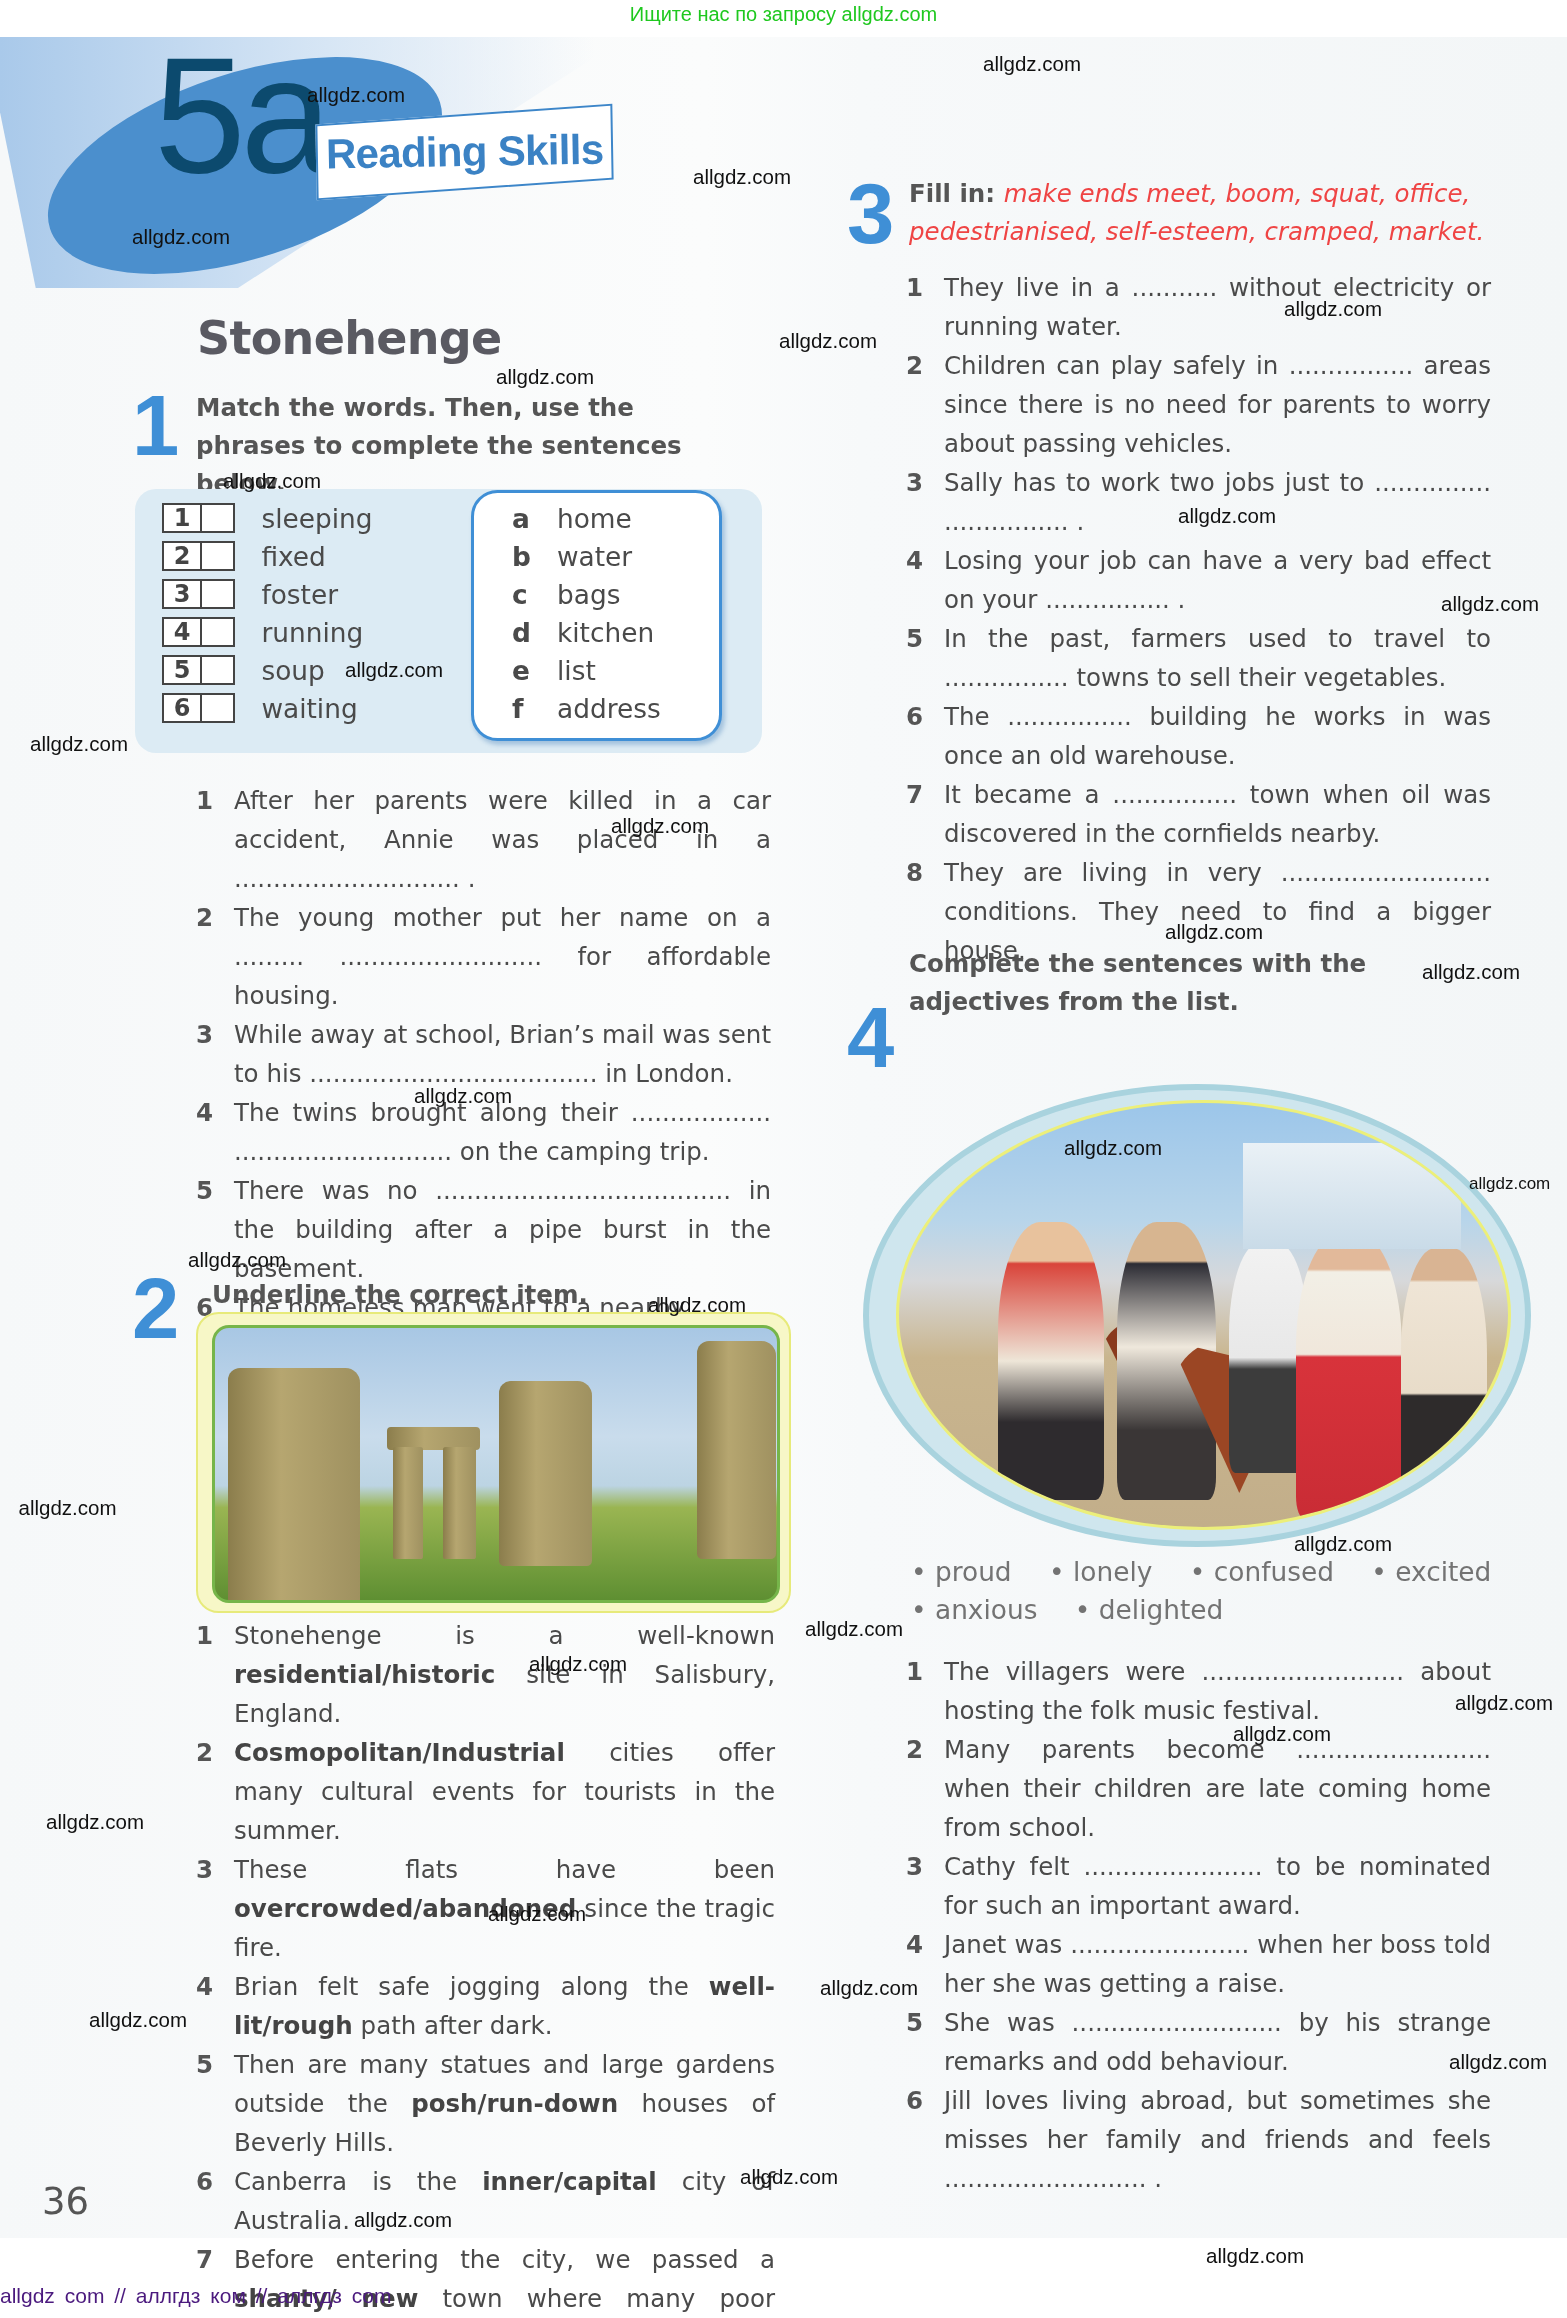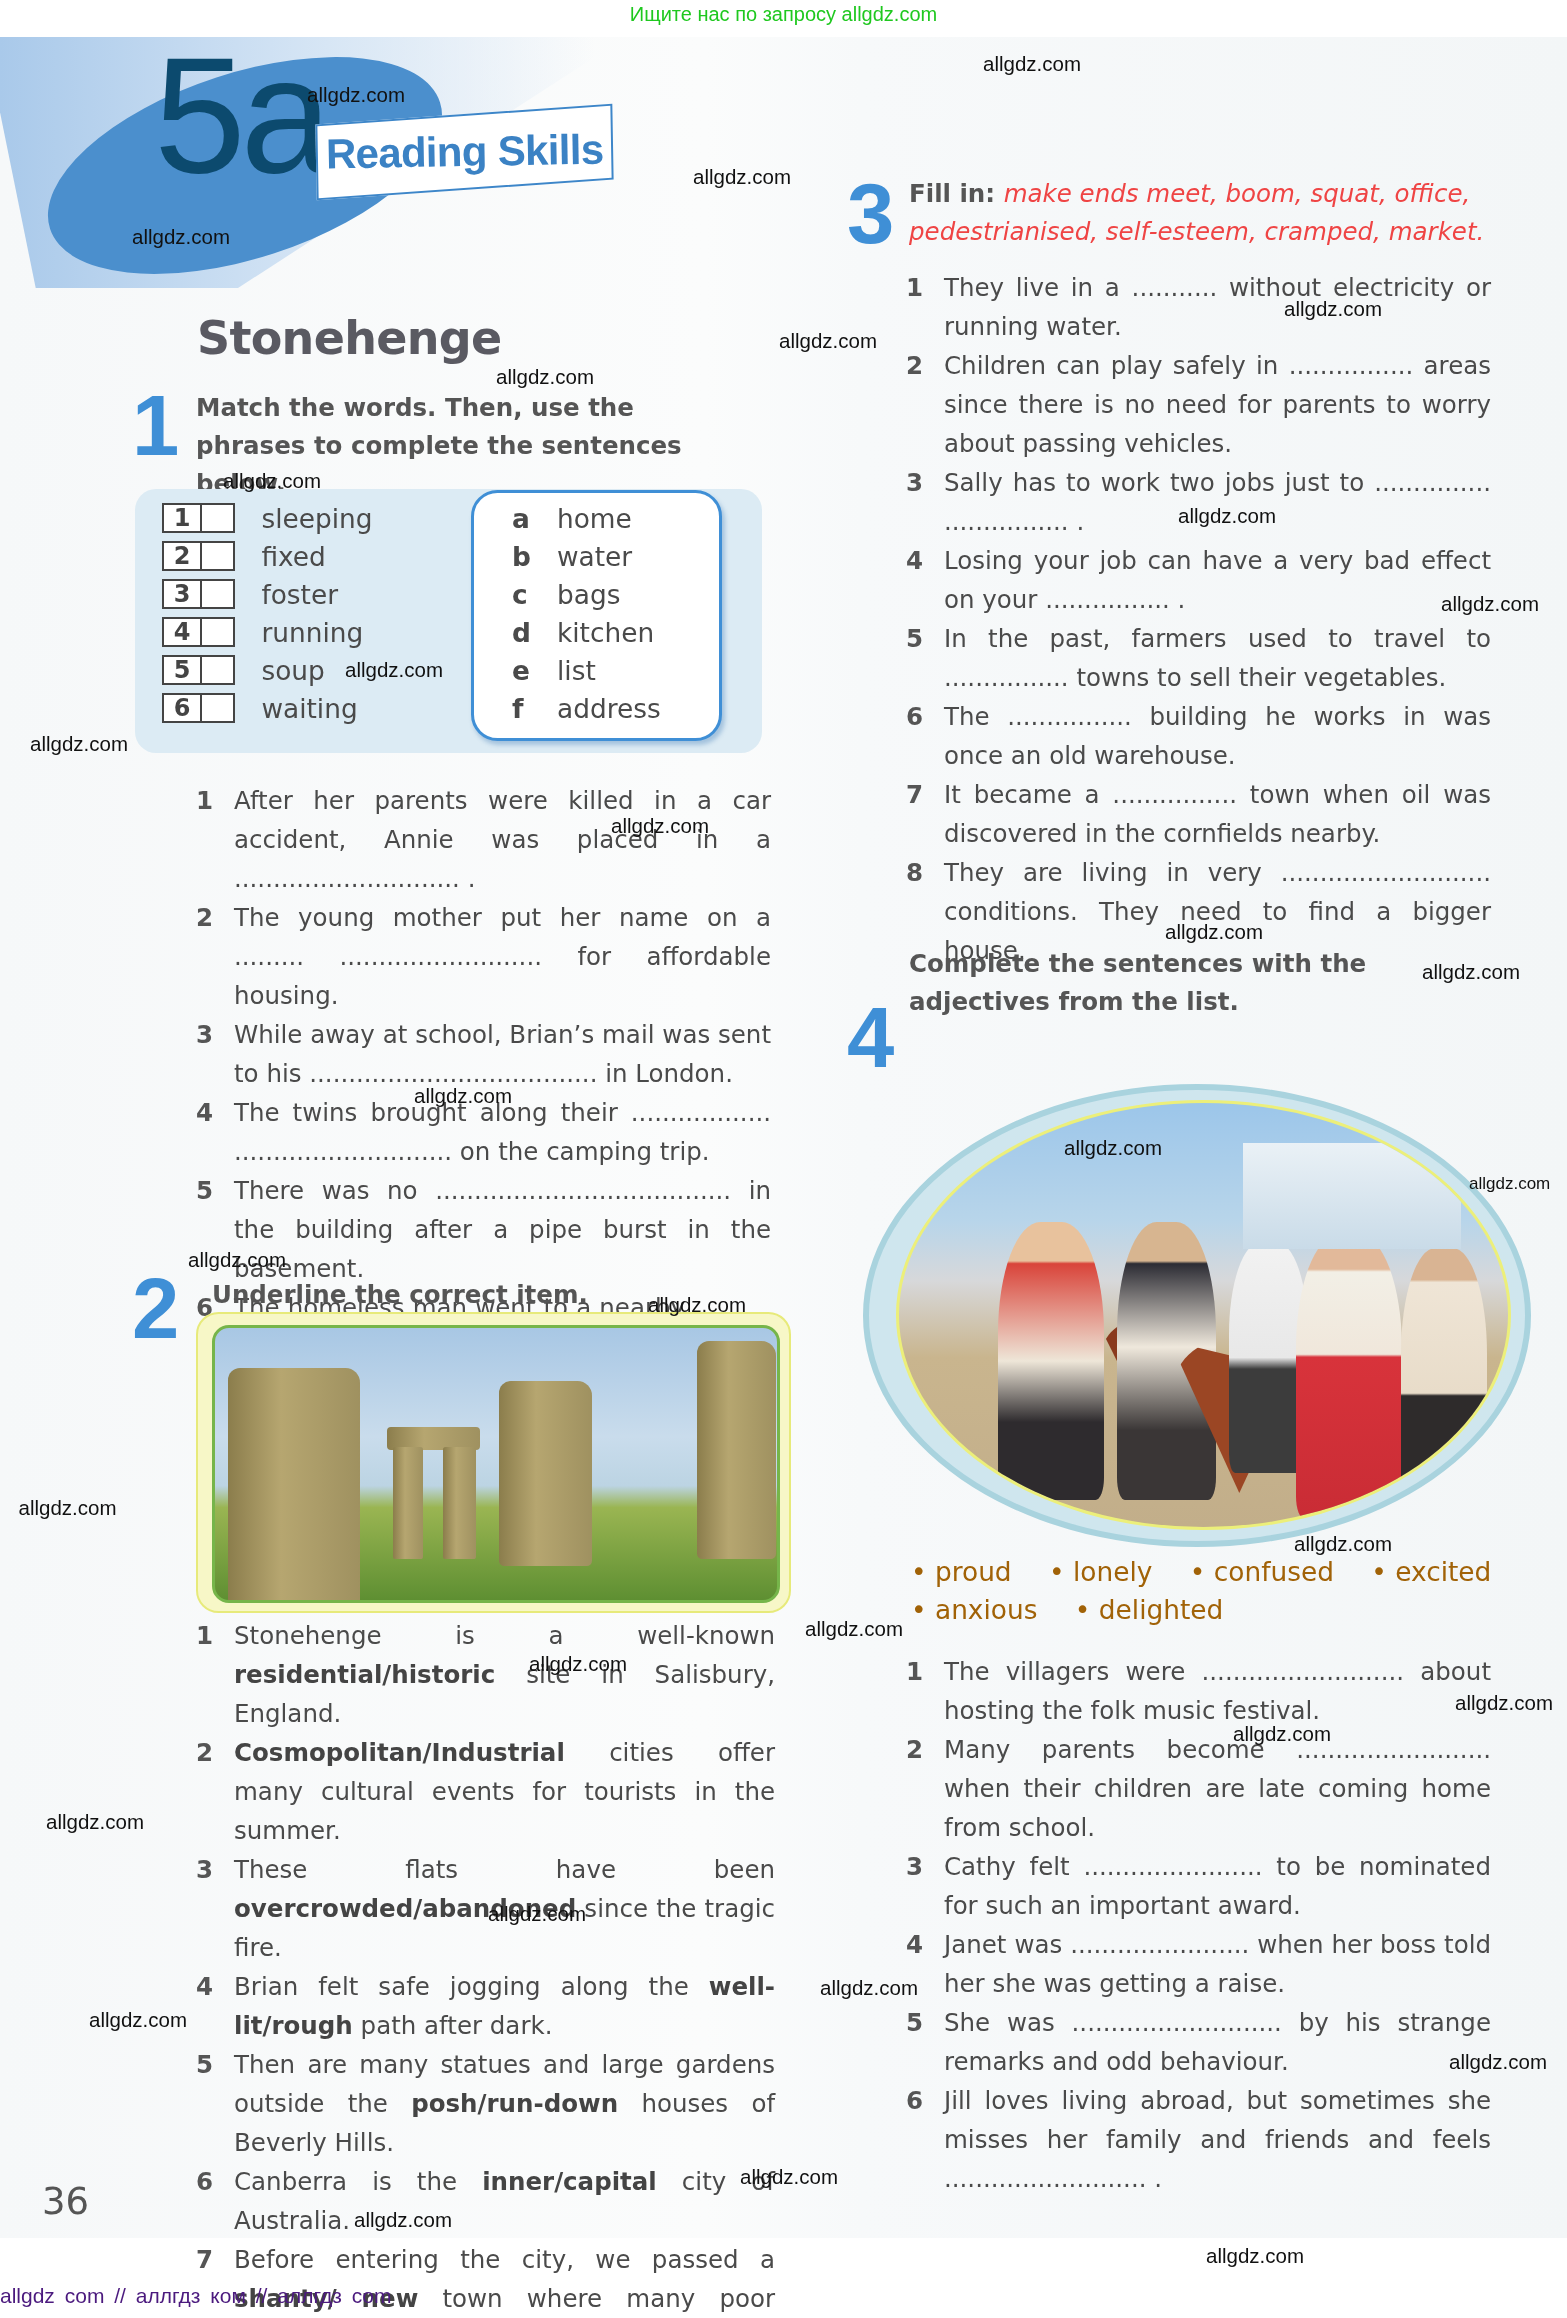--- a/index.html
+++ b/index.html
@@ -64,21 +64,21 @@
                  background:linear-gradient(180deg,#a8c7e4 0%, #c9dcec 40%, #bcd4e3 58%, #9ab552 66%, #5e8f32 100%); }
   .stone { position:absolute; background:linear-gradient(90deg,#8b7d4c,#b6a670 40%,#9f9160); border-radius:12px 14.5px 5.3px 5.3px; }
 
   .folk-oval-outer { position:absolute; left:863px; top:1084px; width:668px; height:463px; border-radius:50%;
                      background:#cfe6ee; border:6.6px solid #a9d3de; box-sizing:border-box; }
   .folk-oval-inner { position:absolute; left:896px; top:1100px; width:615px; height:430px; border-radius:50%;
                      border:3.3px solid #ecef7a; box-sizing:border-box; overflow:hidden;
                      background:linear-gradient(180deg,#9cc6ea 0%,#b8d5ea 28%,#d7d8da 42%,#c9b58e 60%,#c2ae8a 100%); }
   .fig { position:absolute; border-radius:40% 40% 8% 8%; }
 
-  .adj-list { position:absolute; left:911px; top:1553px; font-size:26.4px; color:#a16207; line-height:38px; }
+  .adj-list { position:absolute; left:911px; top:1553px; font-size:26.4px; color:#737373; line-height:38px; }
   .adj-list span { margin-right:14.5px; }
   .page-no { position:absolute; left:42px; top:2180px; font-size:37px; color:#555; }
 </style>
 </head>
 <body>
 
 <div class="wm-top">Ищите нас по запросу allgdz.com</div>
 <div class="page"></div>
 
 <div class="hdr-wedge"></div>

